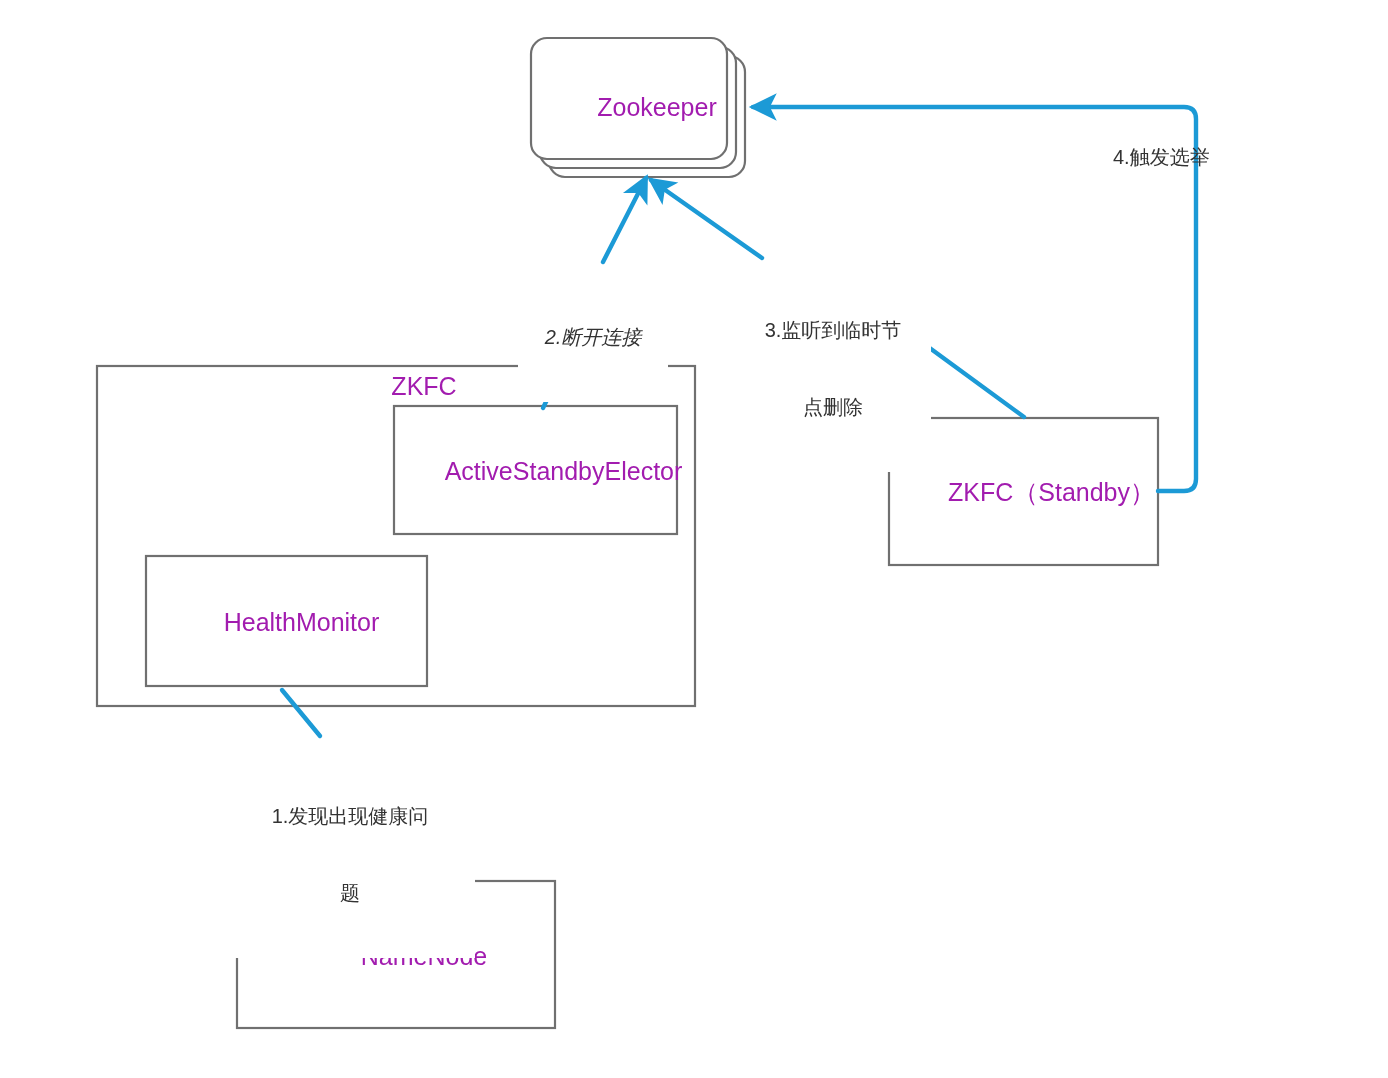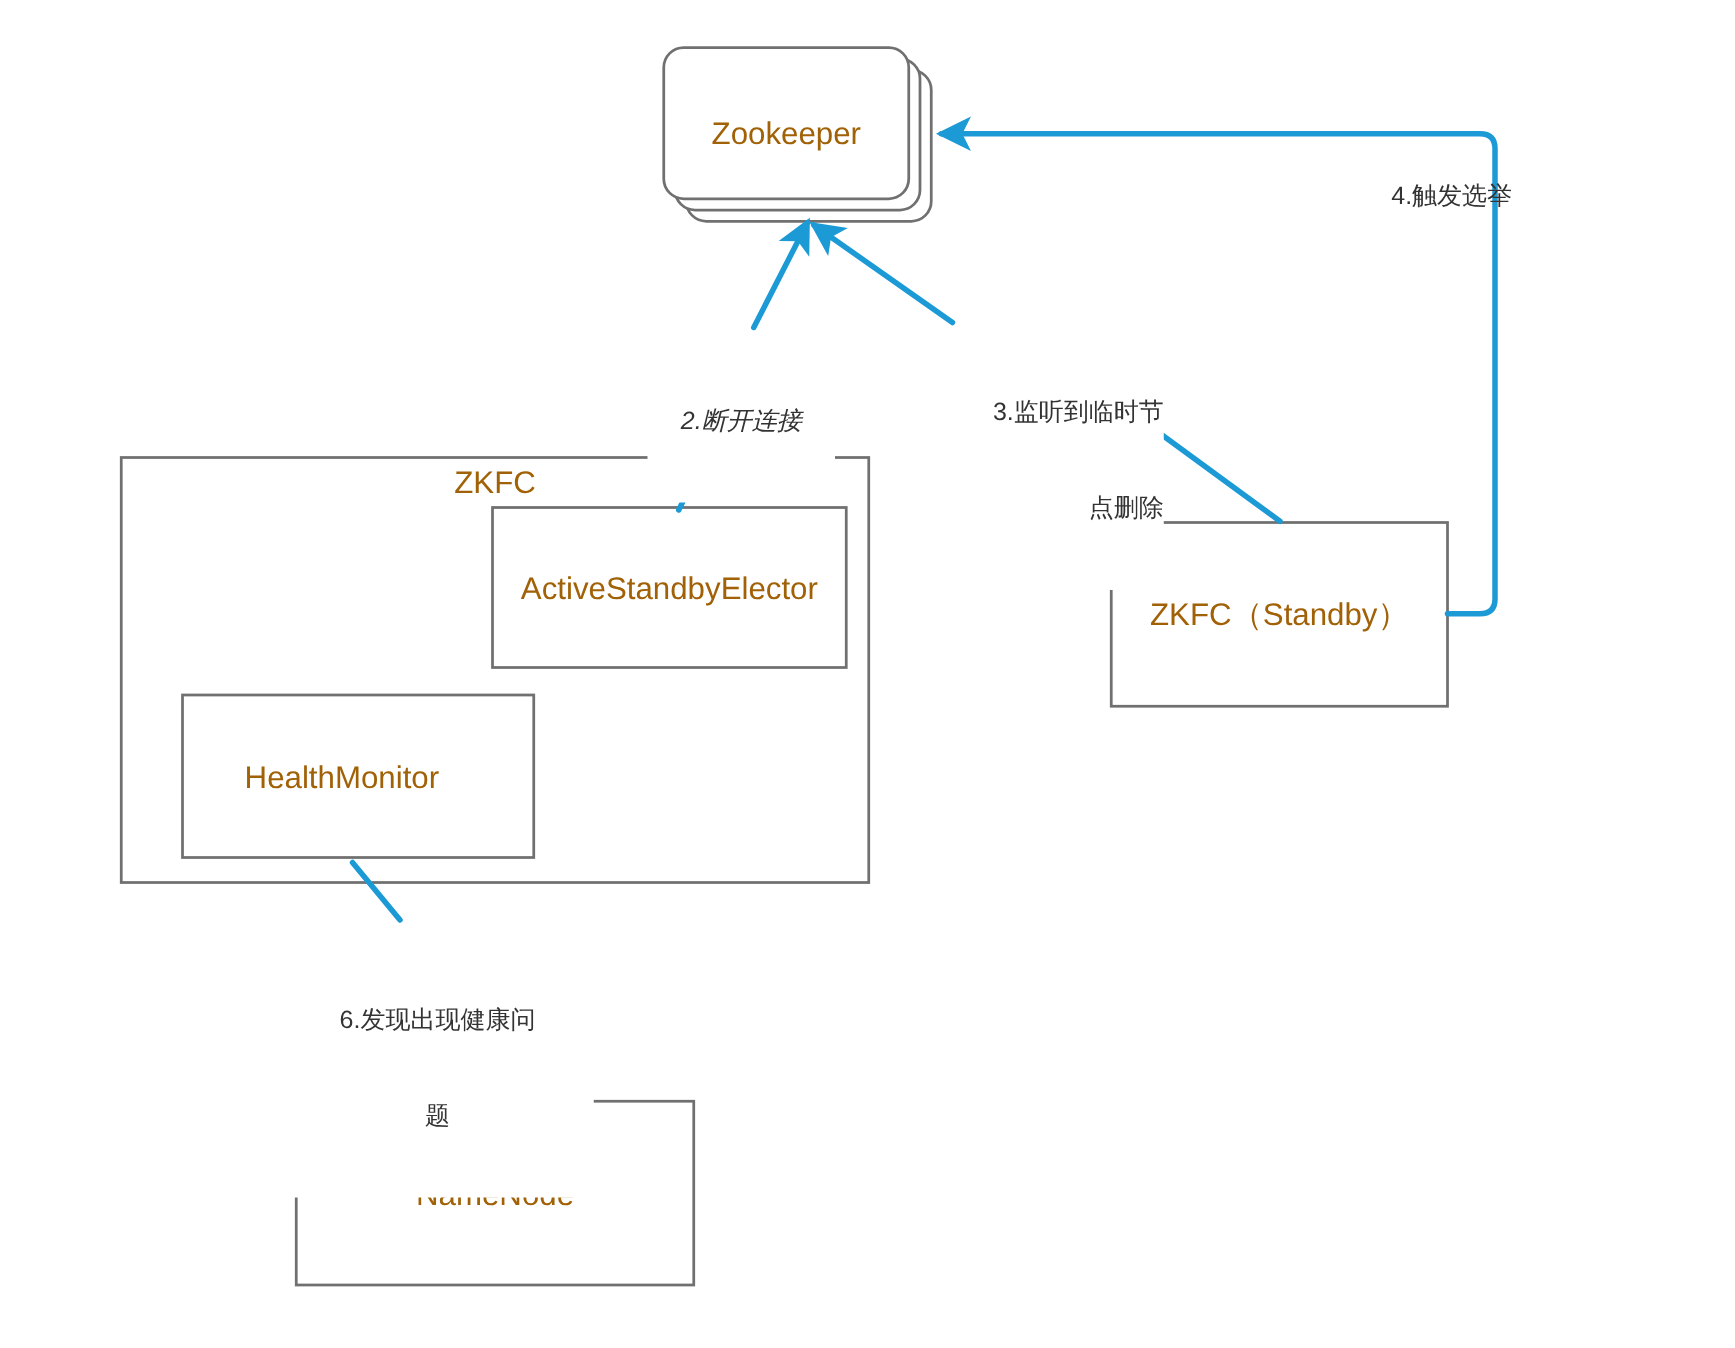--- a/index.html
+++ b/index.html
@@ -23,24 +23,25 @@
     position: absolute;
     left: 0;
     top: 0;
     width: 1388px;
     height: 1078px;
     pointer-events: none;
   }
   .node-label {
     position: absolute;
     text-align: center;
-    color: #a16207;
+    color: #a21caf;
     line-height: 1.25;
     white-space: pre;
     pointer-events: none;
+    margin-left: 28px;
   }
   .edge-label {
     position: absolute;
     text-align: center;
     color: #333333;
     line-height: 1.28;
     white-space: pre;
     background: #ffffff;
     pointer-events: none;
   }
@@ -99,29 +100,29 @@
 
   <div class="node-label fs25" style="left:297px; top:371px; width:198px;">ZKFC</div>
 
   <div class="node-label fs25" style="left:146px; top:607px; width:255px;">HealthMonitor</div>
 
   <div class="node-label fs25" style="left:889px; top:477px; width:269px;">ZKFC（Standby）</div>
 
   <div class="node-label fs25" style="left:237px; top:941px; width:318px;">NameNode</div>
 
   <div class="edge-label fs24" style="left:225px; top:753px; width:250px;">
-    <div>6.发现出现健康问</div>
+    <div>1.发现出现健康问</div>
     <div>题</div>
   </div>
 
   <div class="edge-label fs24" style="left:518px; top:274px; width:150px;font-style:italic;">
     <div>2.断开连接</div>
   </div>
 
-  <div class="edge-label fs24" style="left:735px; top:267px; width:196px;text-align:right;">
+  <div class="edge-label fs24" style="left:735px; top:267px; width:196px;">
     <div>3.监听到临时节</div>
     <div>点删除</div>
   </div>
 
   <div class="edge-label fs24" style="left:1113px; top:94px; width:150px; text-align:left; background:transparent;">
     <div>4.触发选举</div>
   </div>
 
 </div>
 

